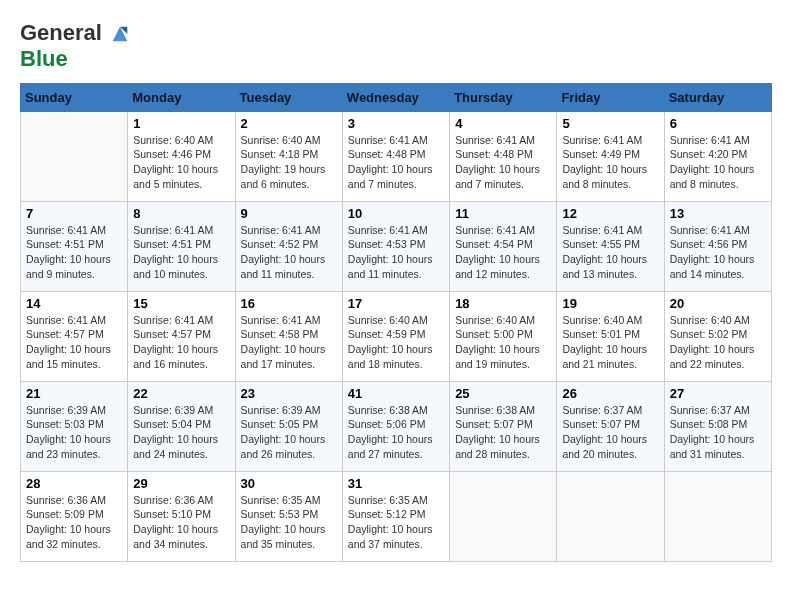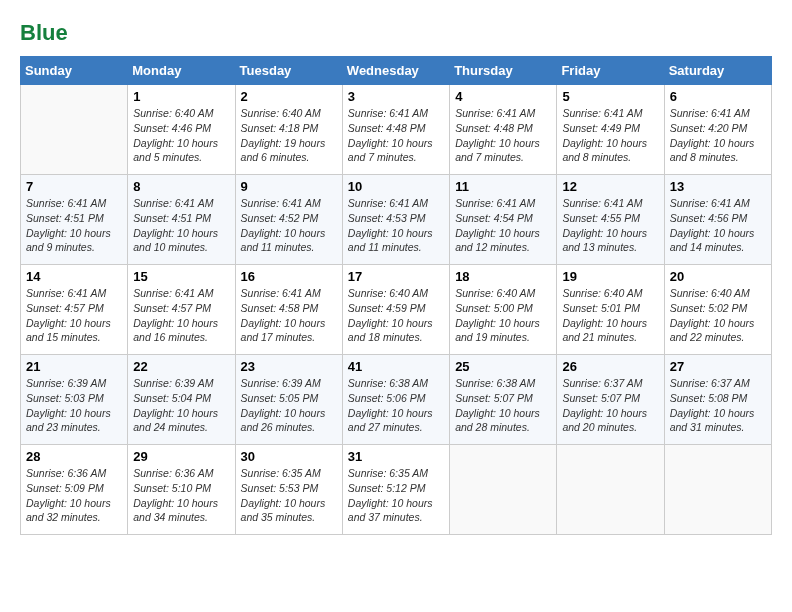--- a/index.html
+++ b/index.html
@@ -32,21 +32,21 @@
       font-size: 16px;
       color: #555;
     }
     table {
       width: 100%;
       border-collapse: collapse;
       font-size: 11px;
     }
     thead tr th {
       background-color: #3a7abf;
-      color: #ffffff;
+      color: #0f172a;
       padding: 6px 4px;
       text-align: left;
       font-size: 13px;
       font-weight: bold;
       border: 1px solid #3a7abf;
       margin-left: 23px;
     }
     tbody tr td {
       border: 1px solid #ccc;
       vertical-align: top;
@@ -64,32 +64,38 @@
     .day-num {
       font-weight: bold;
       font-size: 13px;
       display: block;
       margin-bottom: 2px;
     }
     .day-info {
       font-size: 10.5px;
       color: #333;
       line-height: 1.4;
-      font-style: italic;
     }
     .empty-cell {
       background-color: #f9f9f9 !important;
     }
   </style>
 </head>
 <body>
 
 <div class="header">
   <div class="logo">
     <div>
+      <div style="font-size:22px;font-weight:bold;color:#333;line-height:1.2;">
+        General
+        <svg style="display:inline-block;vertical-align:middle;width:22px;height:22px;margin-left:1px;" viewBox="0 0 30 30">
+          <polygon points="5,25 15,5 25,25" fill="#4a90d9"></polygon>
+          <polygon points="15,5 25,5 25,15" fill="#2a5fa0"></polygon>
+        </svg>
+      </div>
       <div style="font-size:22px;font-weight:bold;color:#15803d;line-height:1.2;">Blue</div>
     </div>
   </div>
   <div class="title-block">
     <div class="month-title"></div>
     <div class="location-title"></div>
   </div>
 </div>
 
 <table>

